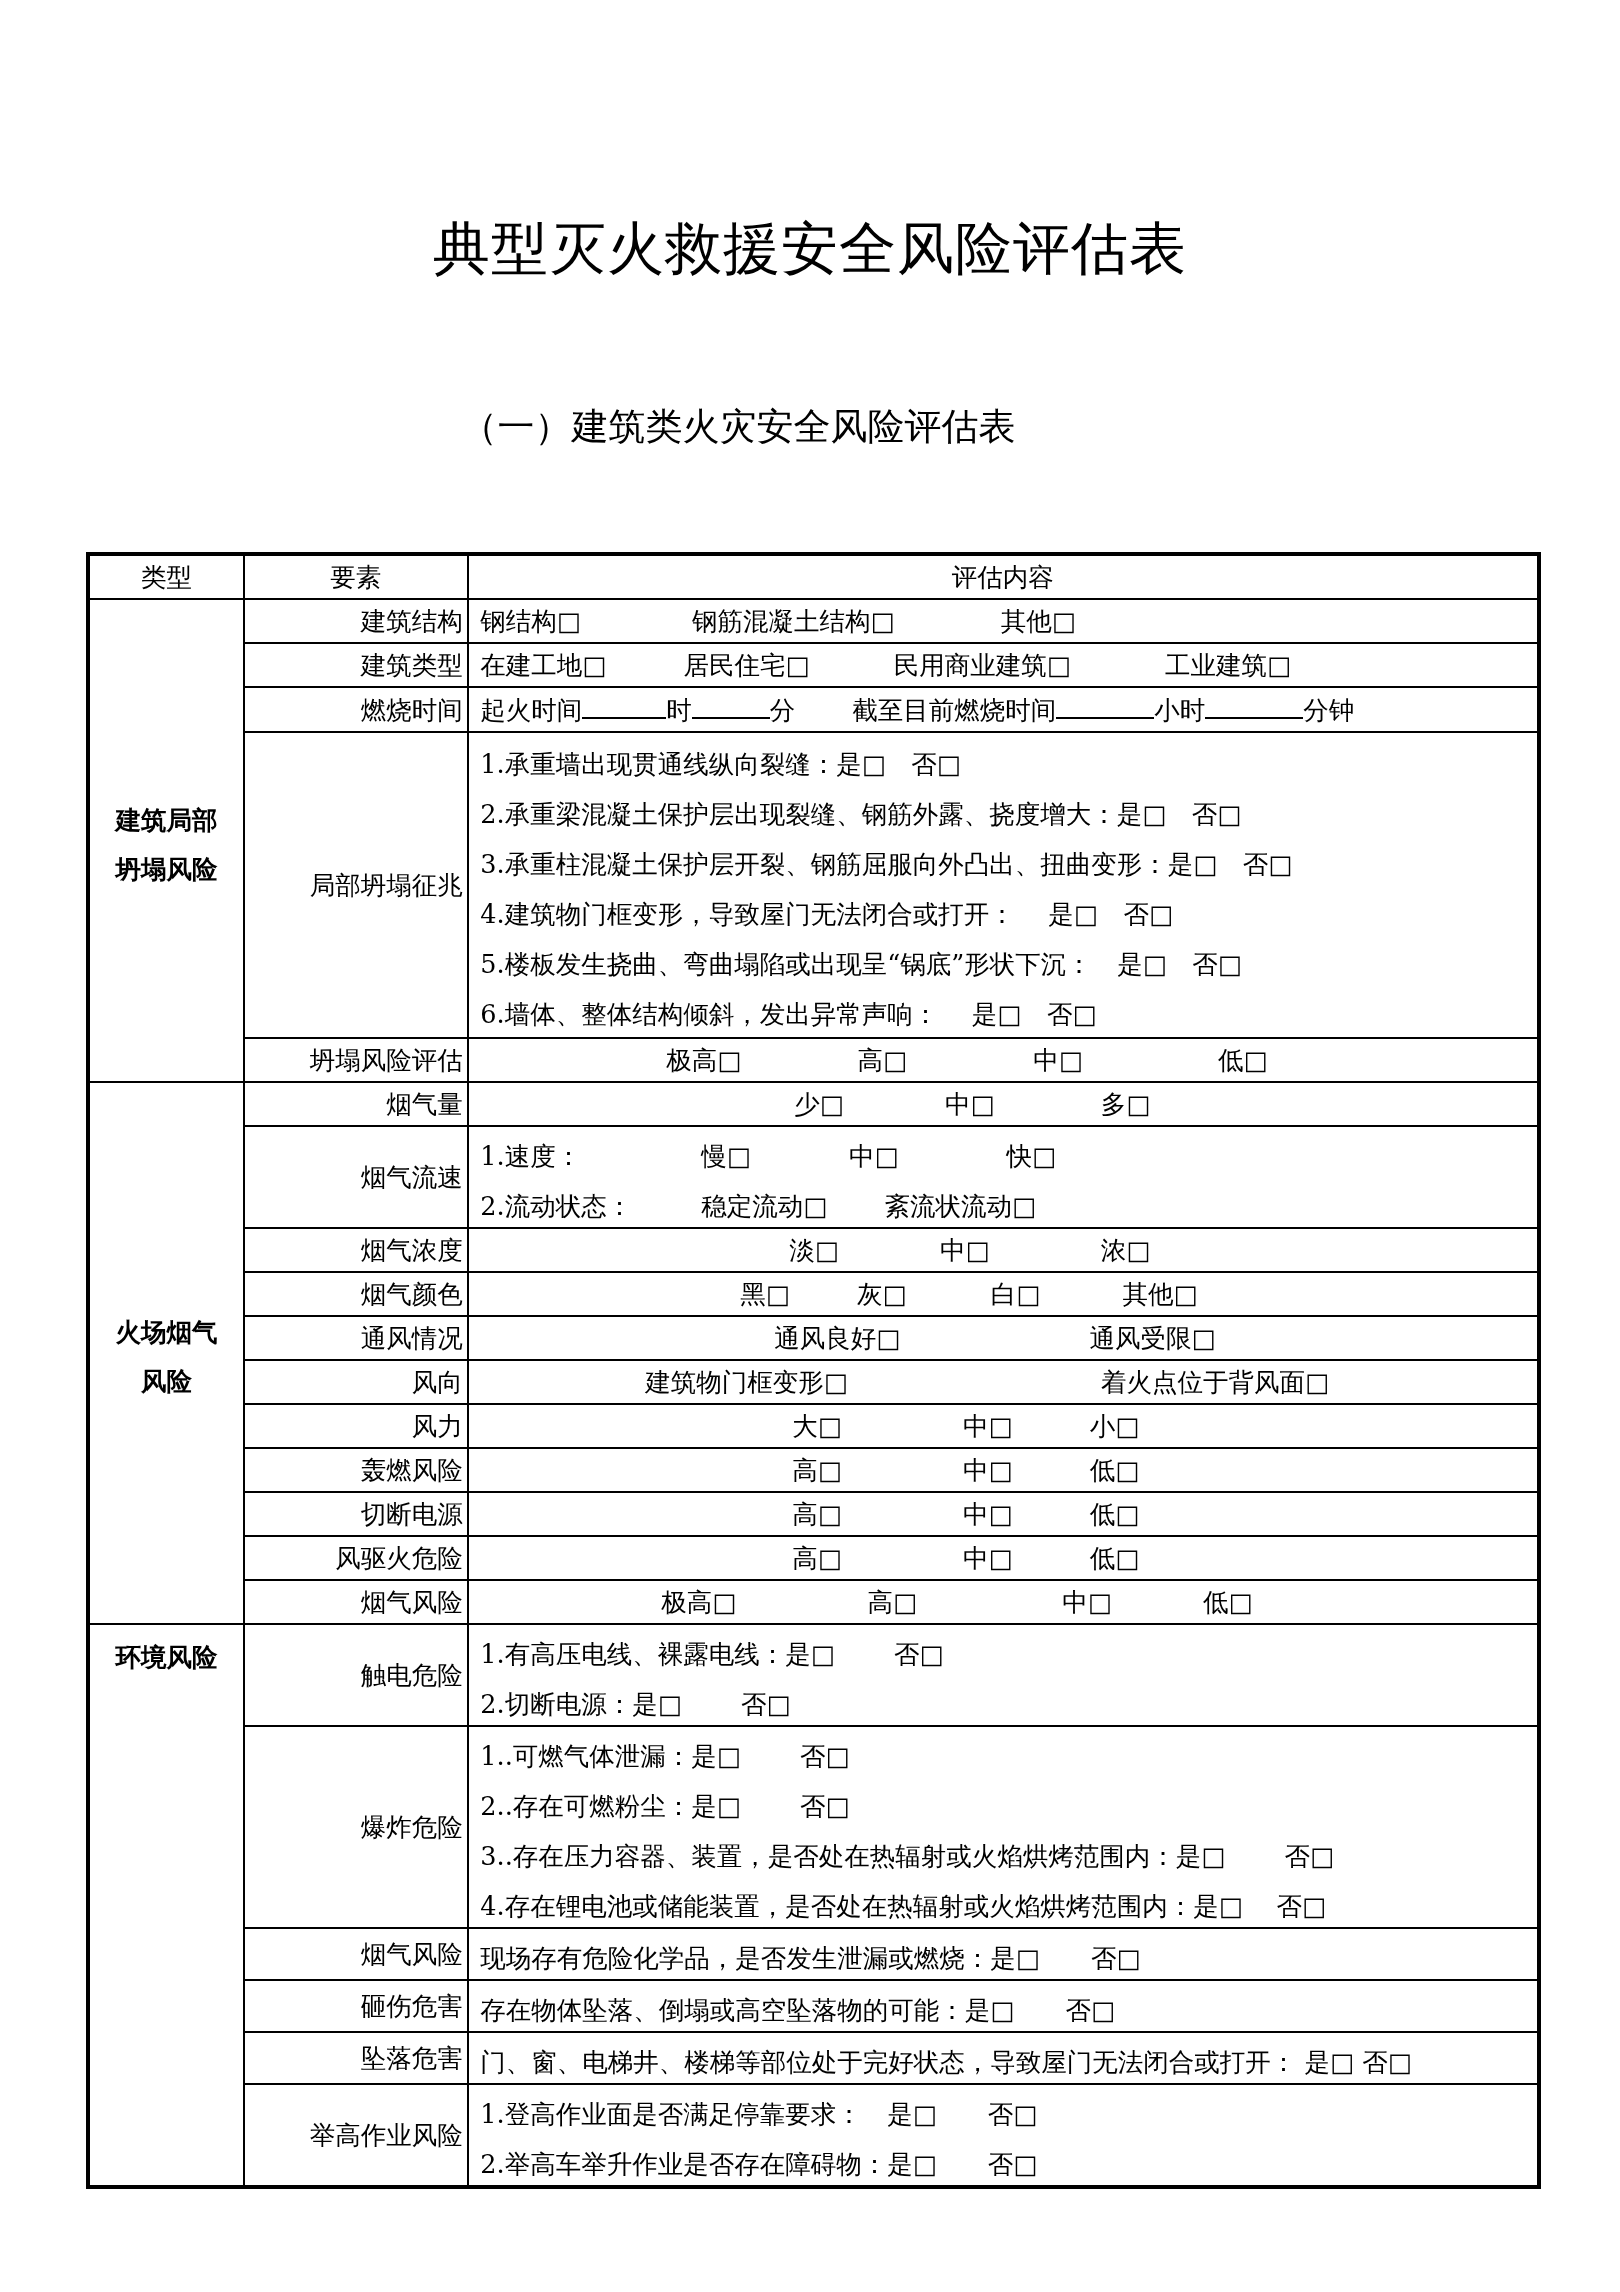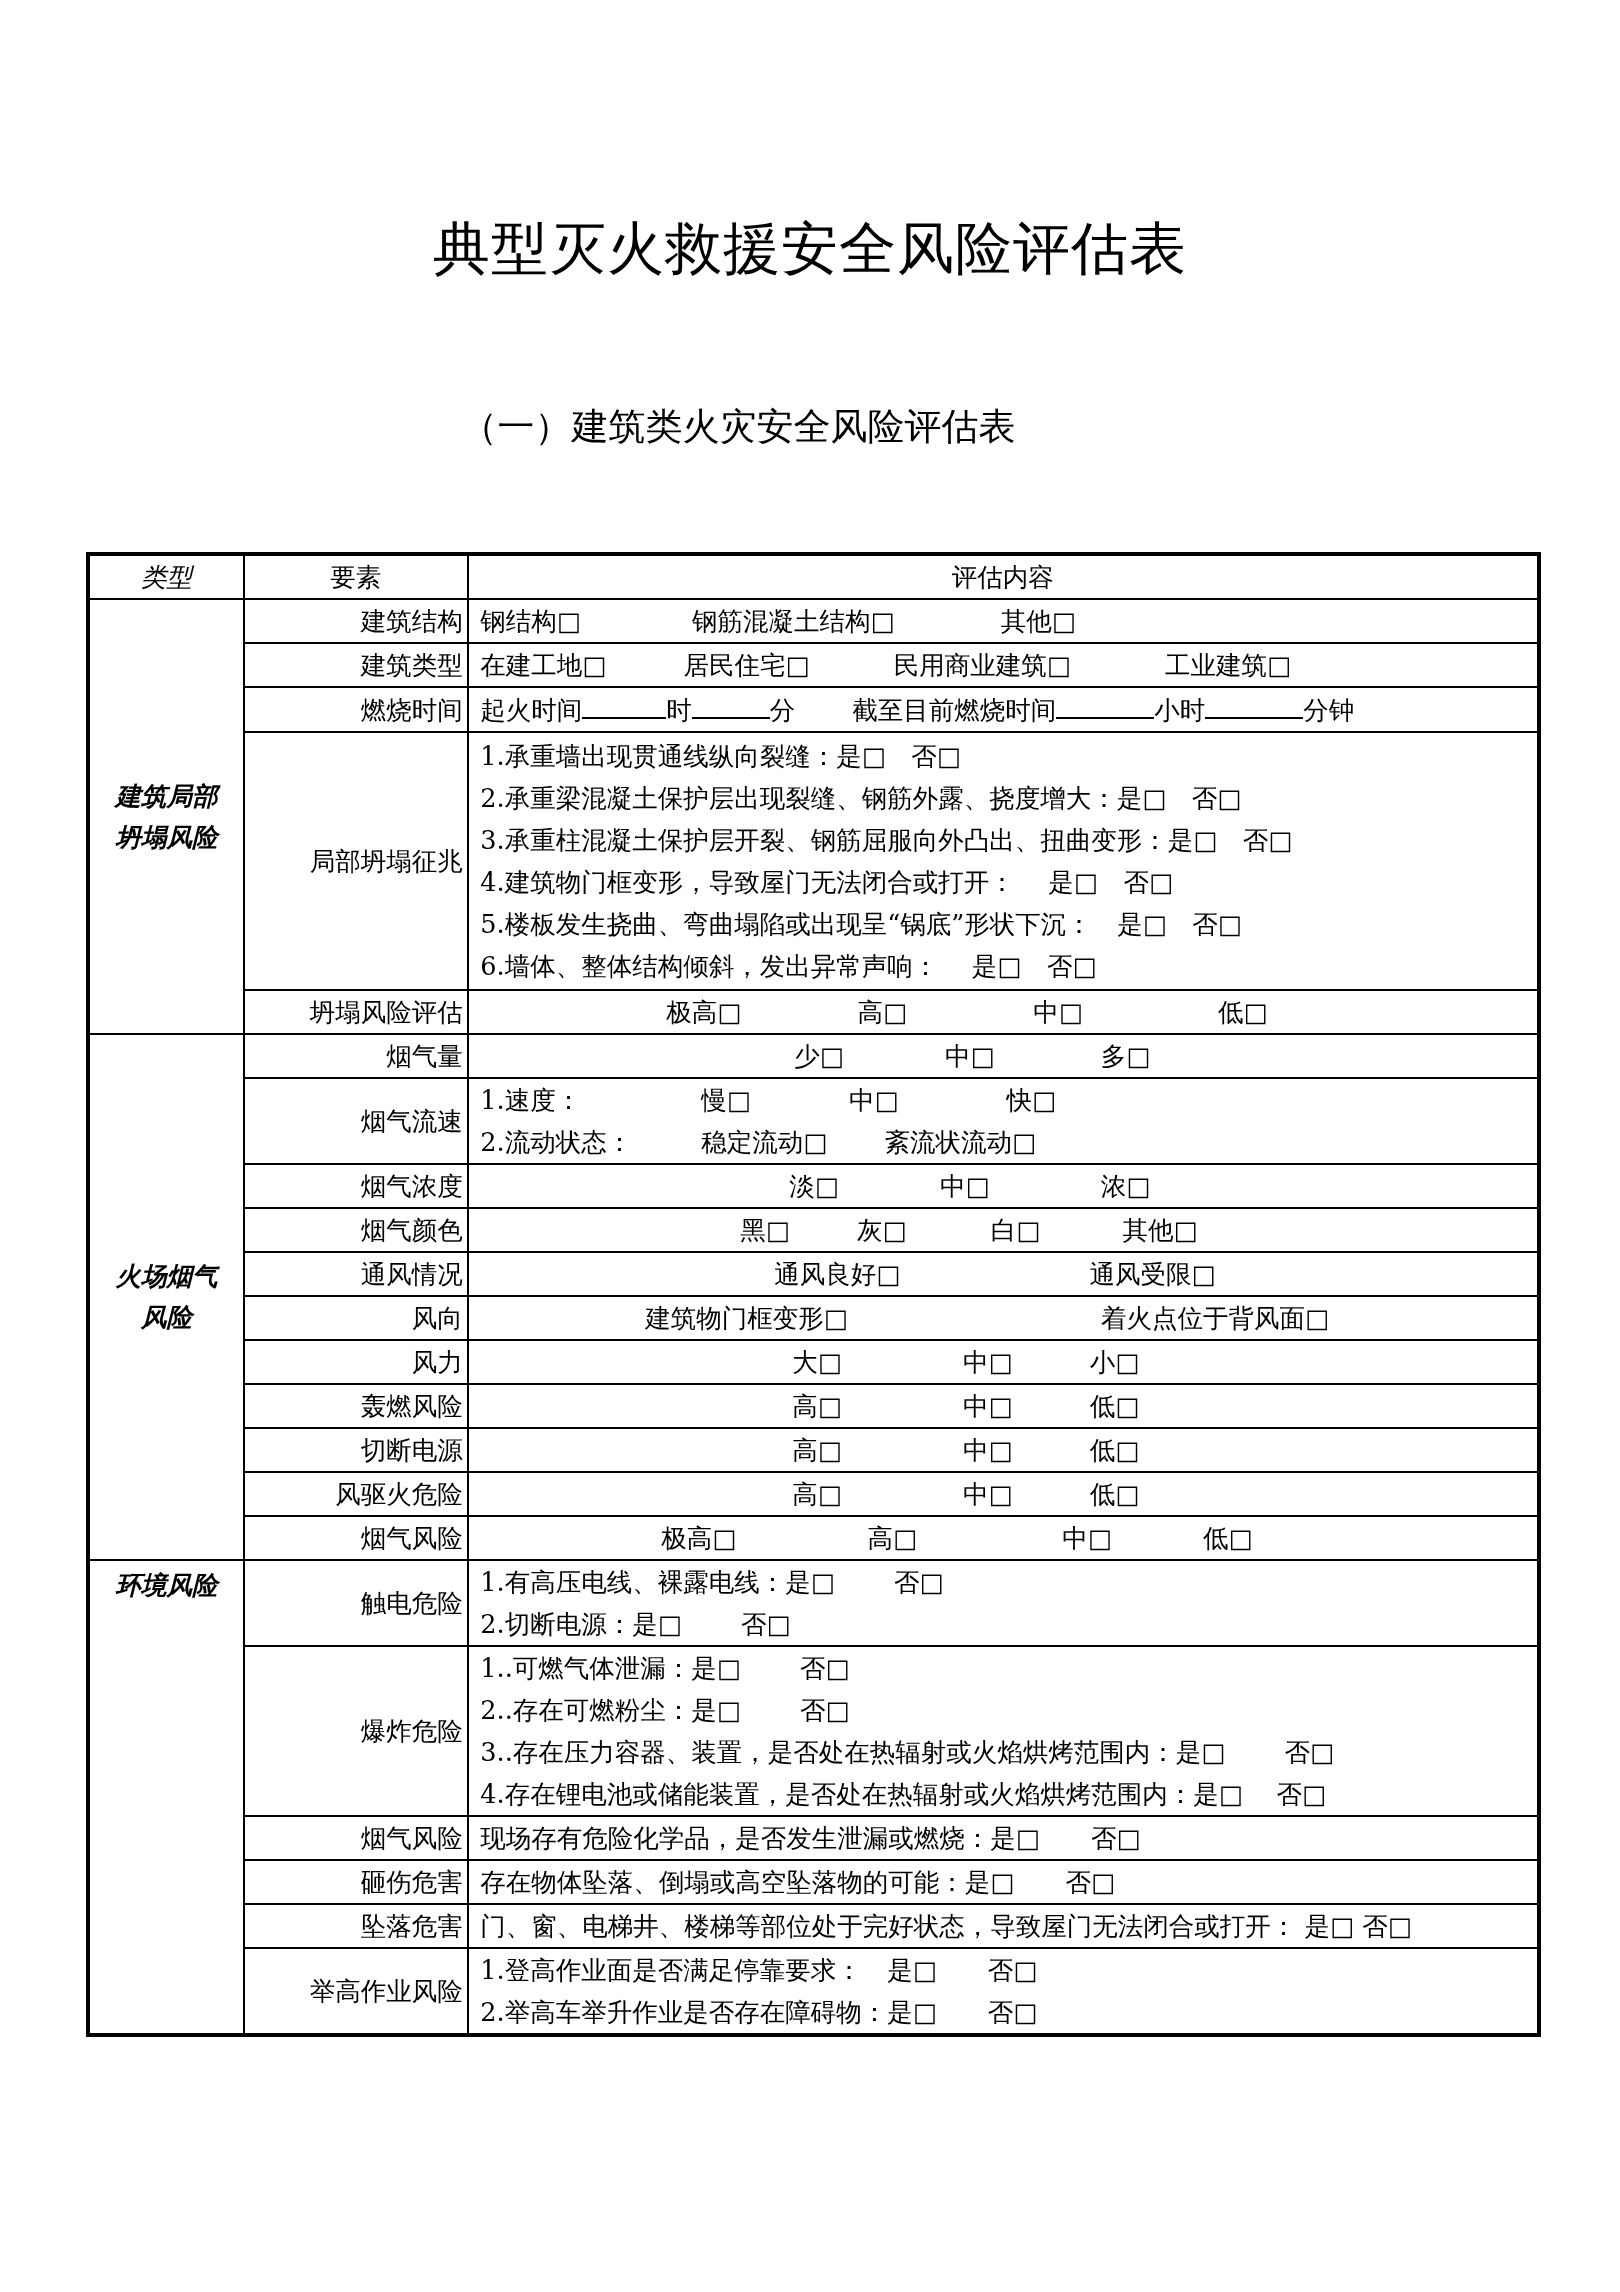--- a/index.html
+++ b/index.html
@@ -2,25 +2,25 @@
 <html><head>
 <meta charset="utf-8">
 <style>
   html, body { margin: 0; padding: 0; background: #ffffff; }
   body { width: 1620px; height: 2293px; position: relative; font-family: "DejaVu Serif", serif; color: #000; }
   .title { position: absolute; top: 211px; left: 0; width: 1620px; text-align: center; font-family: "DejaVu Sans", sans-serif; font-size: 57px; font-weight: normal; letter-spacing: 1px; }
   .subtitle { position: absolute; top: 402px; left: 0; width: 1476px; text-align: center; font-family: "DejaVu Sans", sans-serif; font-size: 37px; }
   .tbl-wrap { position: absolute; top: 552px; left: 86px; width: 1455px; border: 2.9px double #000; box-sizing: border-box; }
   table { border-collapse: collapse; width: 100%; table-layout: fixed; }
   td { border: 2px solid #000; font-size: 25.5px; line-height: 42px; vertical-align: middle; padding: 0 11.8px; }
-  .c1 { width: 145px; text-align: center; font-family: "DejaVu Sans", sans-serif; font-weight: bold; font-size: 25.5px; line-height: 41px; padding: 0 3.9px; font-style: italic; }
+  .c1 { width: 145px; text-align: center; font-family: "DejaVu Sans", sans-serif; font-weight: bold; font-size: 25.5px; line-height: 41px; padding: 0 3.9px; }
   .c1.top { vertical-align: top; padding-top: 3.9px; }
   .c2 { width: 214px; text-align: right; padding: 0 3.9px; }
   .hdr td { font-family: "DejaVu Sans", sans-serif; text-align: center; height: 41px; font-size: 25.5px; }
-  .line { display: block; white-space: nowrap; }
+  .line { display: block; white-space: nowrap; margin-top: 8px; }
   .gap { display: inline-block; }
   .blank { display: inline-block; border-bottom: 2px solid #000; height: 29px; vertical-align: baseline; }
   td.c3 { white-space: nowrap; overflow: hidden; }
 </style>
 </head>
 <body>
 
 <div class="title">典型灭火救援安全风险评估表</div>
 <div class="subtitle">（一）建筑类火灾安全风险评估表</div>
 

